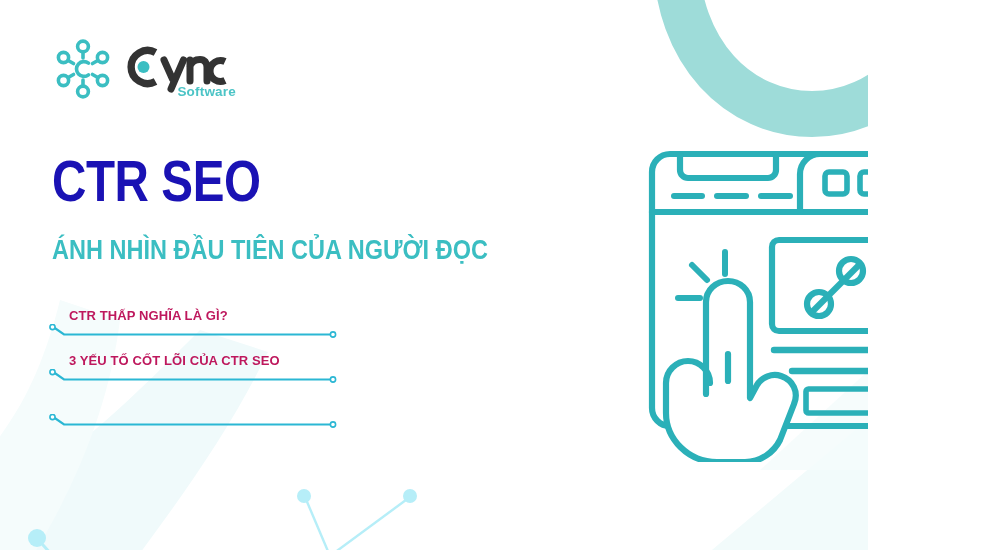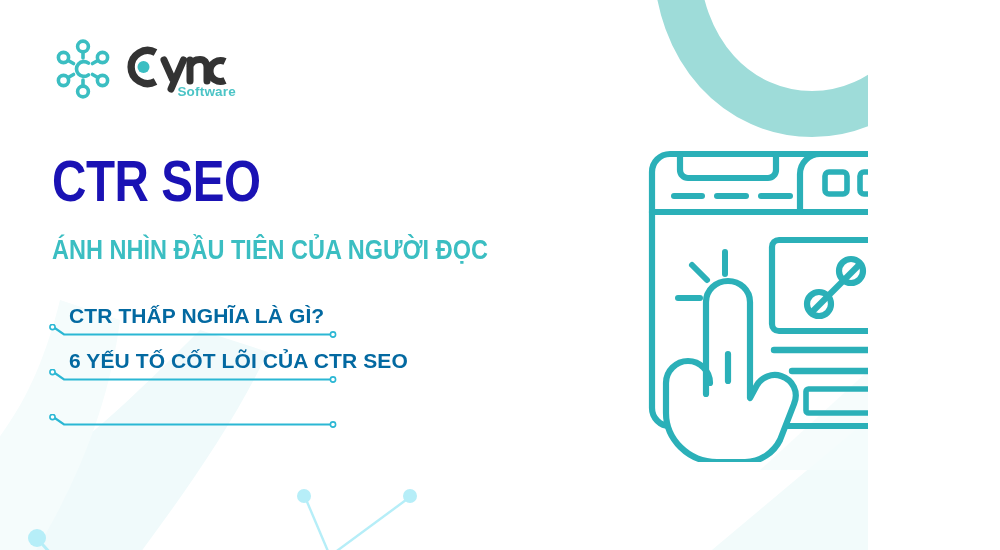--- a/index.html
+++ b/index.html
@@ -53,23 +53,23 @@
   }
 
   
   #bullets {
     position:absolute; left:48px; top:303px;
     width:620px;
   }
   .bullet { position:relative; height:45px; }
   .bullet-label {
     position:absolute; left:21px; top:0;
-    font-size:21px; line-height:26px;
+    font-size:13px; line-height:26px;
     font-weight:700; letter-spacing:.1px;
-    color:#0369a1;
+    color:#be185d;
     white-space:nowrap;
   }
   .bullet-rule { position:absolute; left:0; top:21px; width:290px; height:16px; }
 
   
   #illustration {
     position:absolute; left:622px; top:132px;
     width:330px; height:330px;
   }
   #illustration svg { display:block; width:330px; height:330px; }
@@ -150,21 +150,21 @@
     <div class="bullet">
       <span class="bullet-label">CTR THẤP NGHĨA LÀ GÌ?</span>
       <svg class="bullet-rule" viewBox="0 0 290 16" xmlns="http://www.w3.org/2000/svg">
         <path d="M 6 3.5 L 16 10.5 L 283 10.5" fill="none" stroke="#2bb7d4" stroke-width="2.2"></path>
         <circle cx="4.5" cy="3" r="2.6" fill="#ffffff" stroke="#2bb7d4" stroke-width="1.6"></circle>
         <circle cx="285" cy="10.5" r="2.6" fill="#ffffff" stroke="#2bb7d4" stroke-width="1.6"></circle>
       </svg>
     </div>
 
     <div class="bullet">
-      <span class="bullet-label">6 YẾU TỐ CỐT LÕI CỦA CTR SEO</span>
+      <span class="bullet-label">3 YẾU TỐ CỐT LÕI CỦA CTR SEO</span>
       <svg class="bullet-rule" viewBox="0 0 290 16" xmlns="http://www.w3.org/2000/svg">
         <path d="M 6 3.5 L 16 10.5 L 283 10.5" fill="none" stroke="#2bb7d4" stroke-width="2.2"></path>
         <circle cx="4.5" cy="3" r="2.6" fill="#ffffff" stroke="#2bb7d4" stroke-width="1.6"></circle>
         <circle cx="285" cy="10.5" r="2.6" fill="#ffffff" stroke="#2bb7d4" stroke-width="1.6"></circle>
       </svg>
     </div>
 
     <div class="bullet">
       <svg class="bullet-rule" viewBox="0 0 290 16" xmlns="http://www.w3.org/2000/svg">
         <path d="M 6 3.5 L 16 10.5 L 283 10.5" fill="none" stroke="#2bb7d4" stroke-width="2.2"></path>

